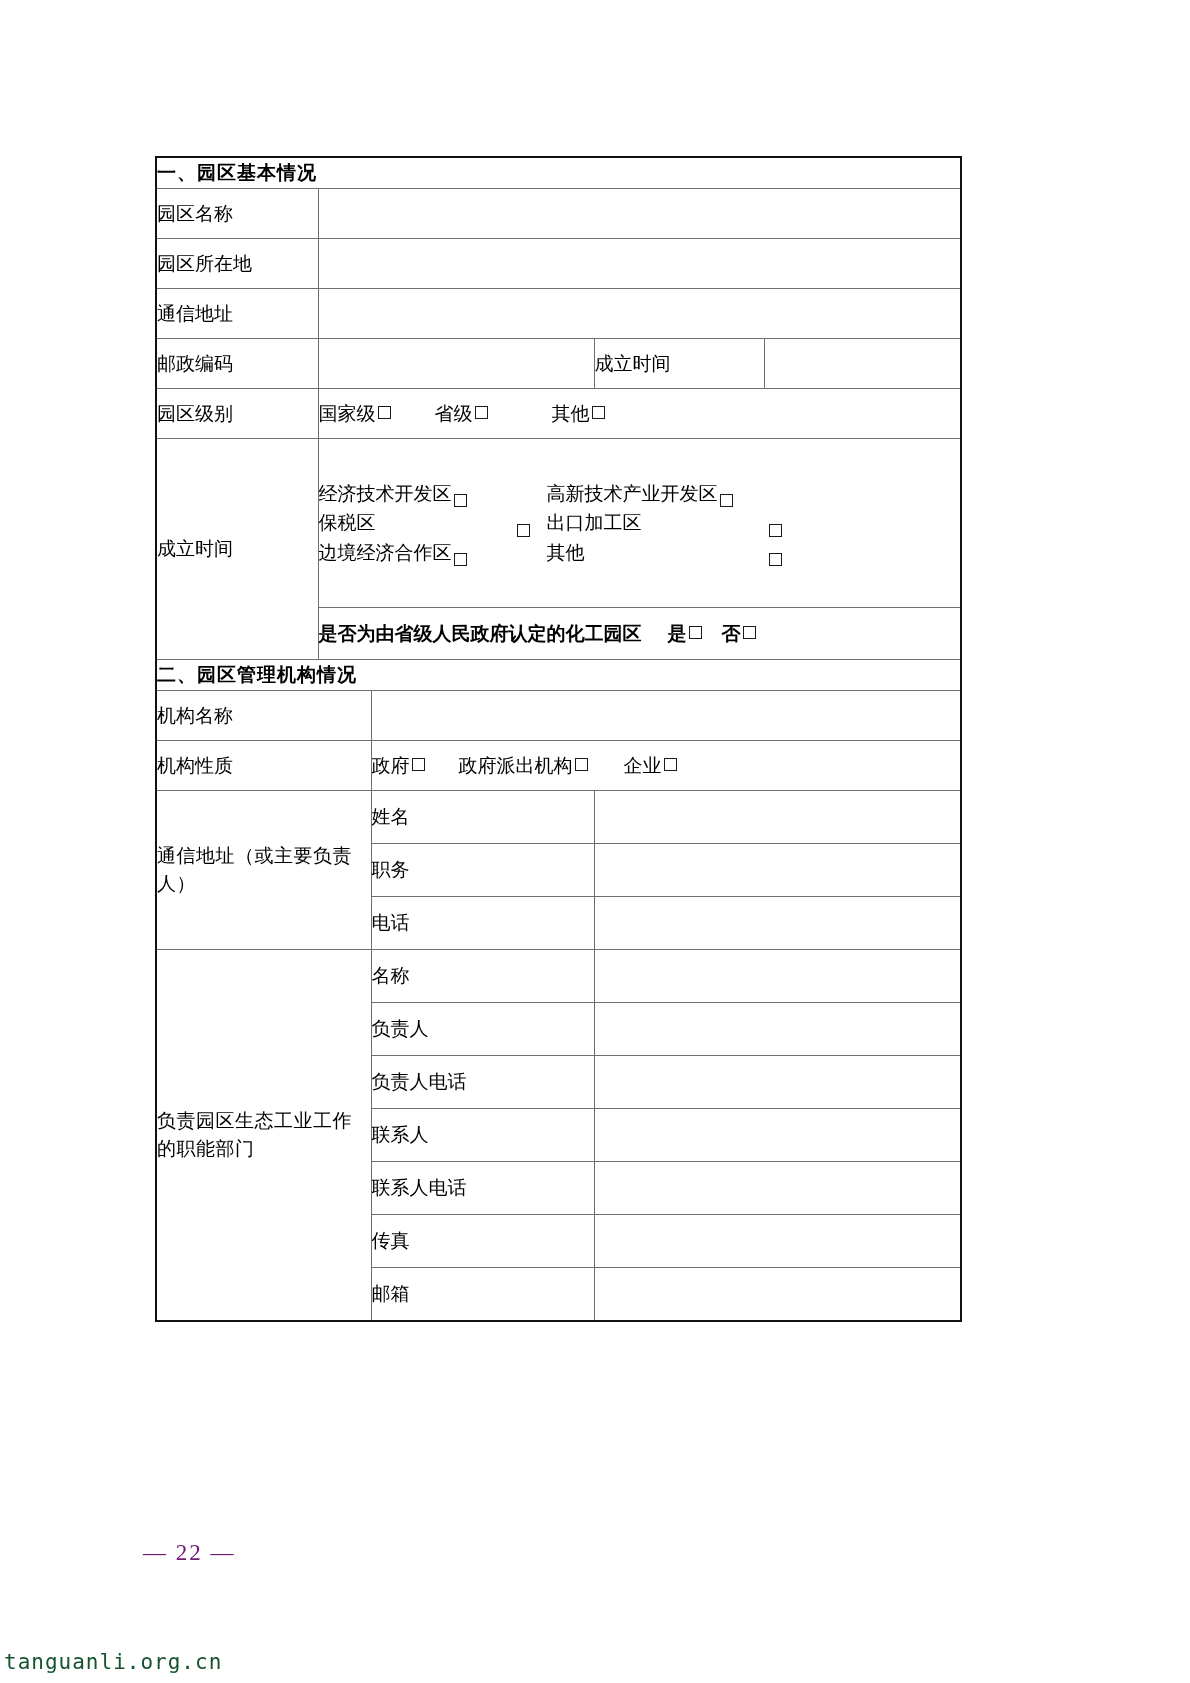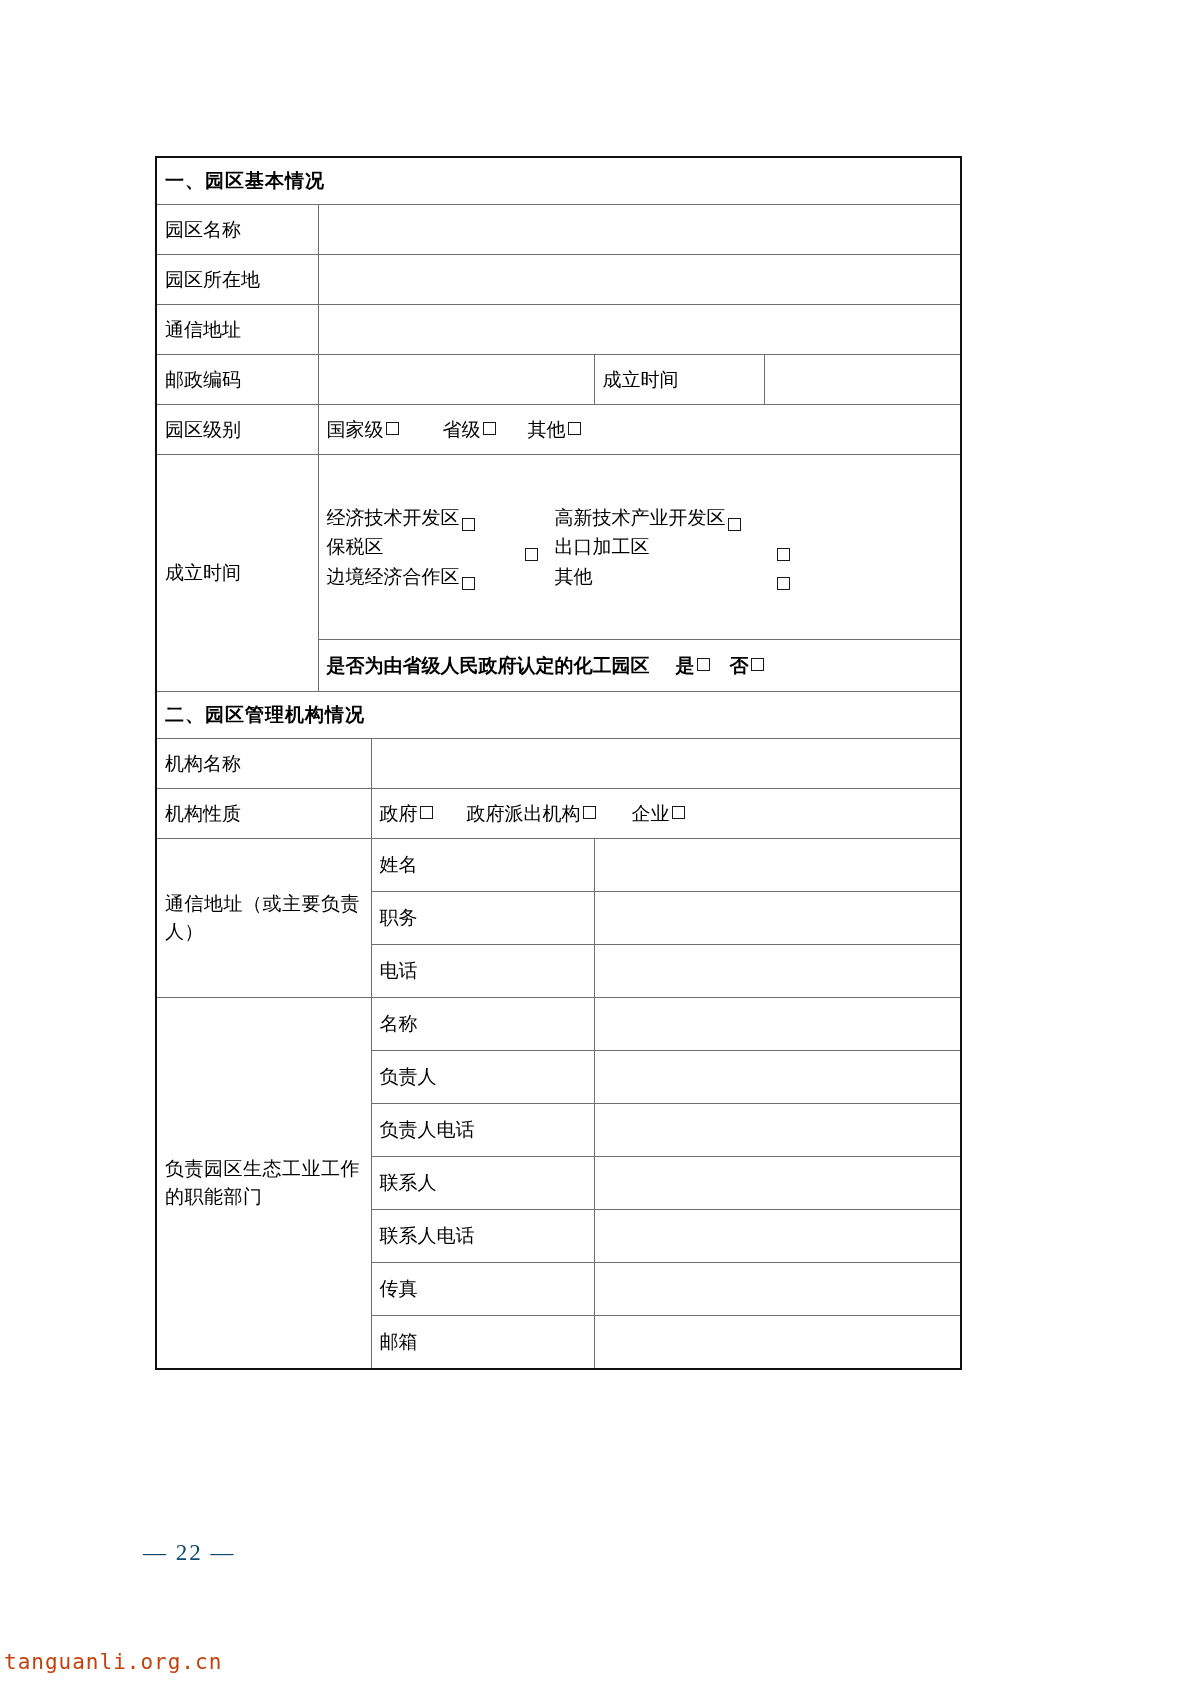--- a/index.html
+++ b/index.html
@@ -27,21 +27,21 @@
   .form-table {
     position: absolute;
     left: 155px;
     top: 156px;
     width: 805px;
     border-collapse: collapse;
     table-layout: fixed;
   }
   .form-table td {
     border: 1px solid #6f6f6f;
-    padding: 8px;
+    padding: 0;
     vertical-align: middle;
     font-size: 19px;
     line-height: 1.45;
     font-family: "Liberation Serif", "DejaVu Serif", serif;
   }
   .form-table > tbody > tr > td {
     border-color: #6f6f6f;
   }
 
   
@@ -100,21 +100,21 @@
     width: 13px;
     height: 13px;
     border: 1.3px solid #1a1a1a;
     vertical-align: 1px;
     margin-left: 2px;
     box-sizing: border-box;
   }
 
   
   .lvl-1 { margin-right: 44px; }
-  .lvl-2 { margin-right: 32px; }
+  .lvl-2 { margin-right: 64px; }
 
   
   .type-grid {
     padding: 8px 0 8px 14px;
     font-size: 19.5px;
     line-height: 1.62;
   }
   .type-grid .grid {
     display: grid;
     grid-template-columns: 228px auto;
@@ -144,29 +144,29 @@
   .chem .gap2 { display: inline-block; width: 20px; }
 
   
   .page-number {
     position: absolute;
     left: 143px;
     top: 1540px;
     font-size: 23px;
     letter-spacing: 2px;
     font-family: "Liberation Serif", "DejaVu Serif", serif;
-    color: #0c4a6e;
+    color: #701a75;
   }
   .watermark {
     position: absolute;
     left: 4px;
     top: 1650px;
     font-size: 21px;
     letter-spacing: 1px;
-    color: #c2410c;
+    color: #14532d;
     font-family: "DejaVu Sans Mono", monospace;
     user-select: none;
   }
 </style>
 </head>
 <body>
 
 <div class="page">
 
   <table class="form-table">

